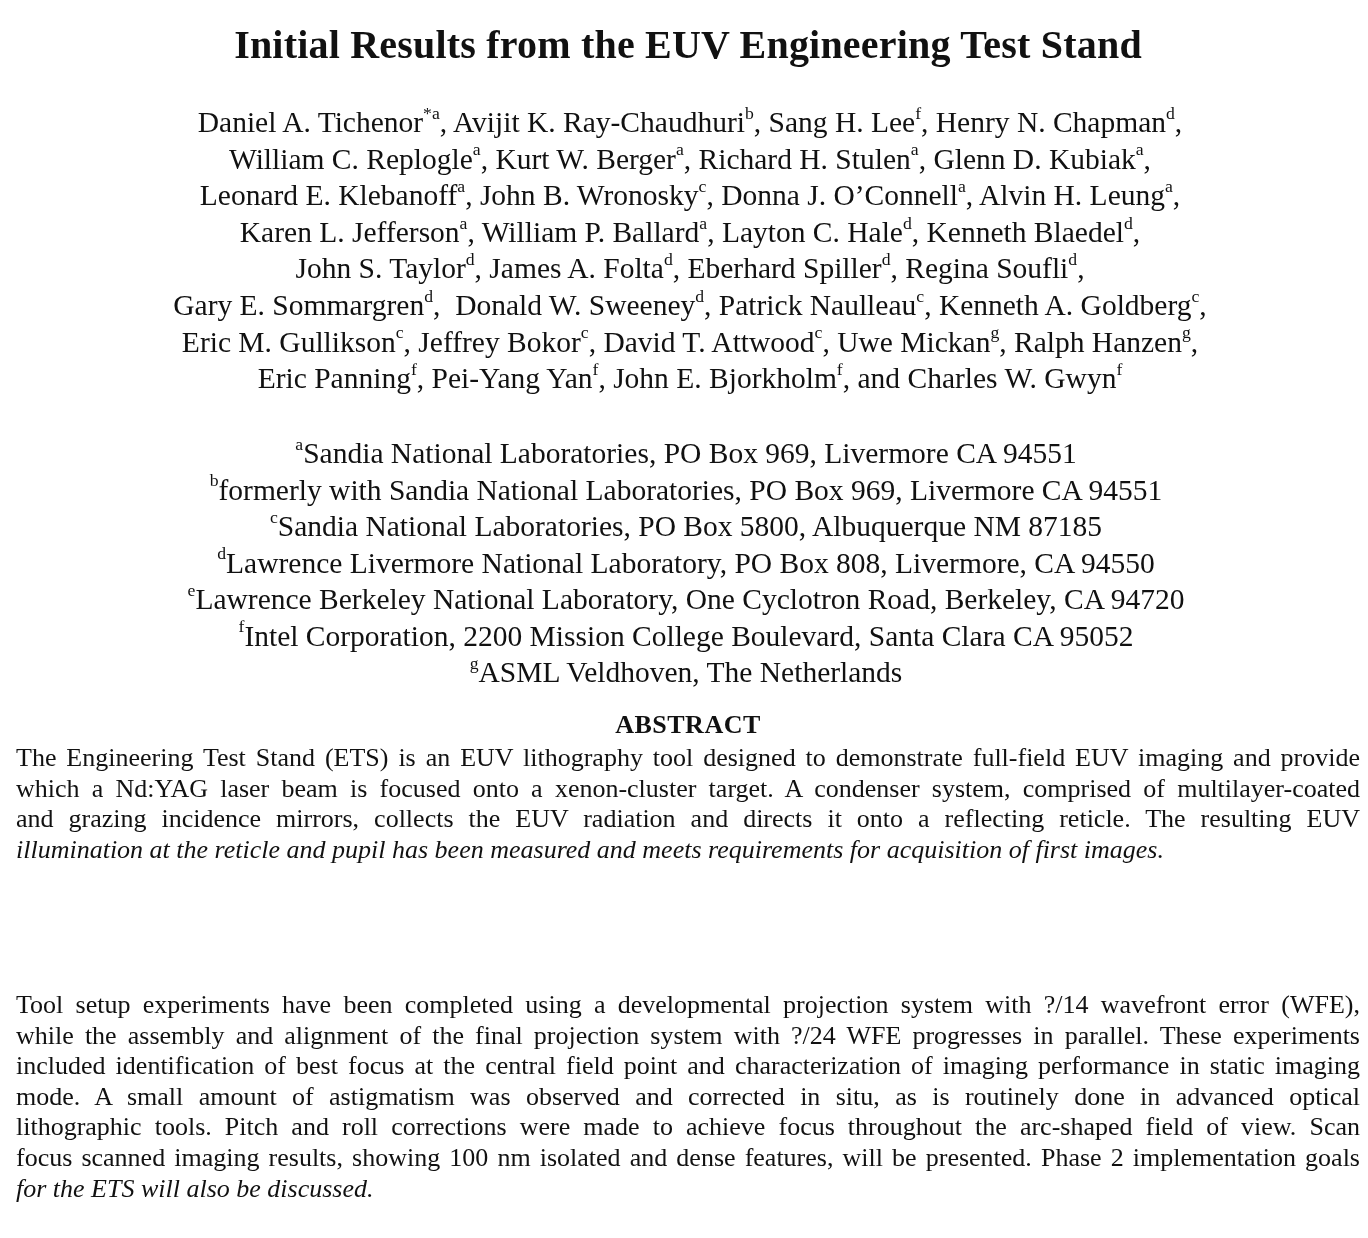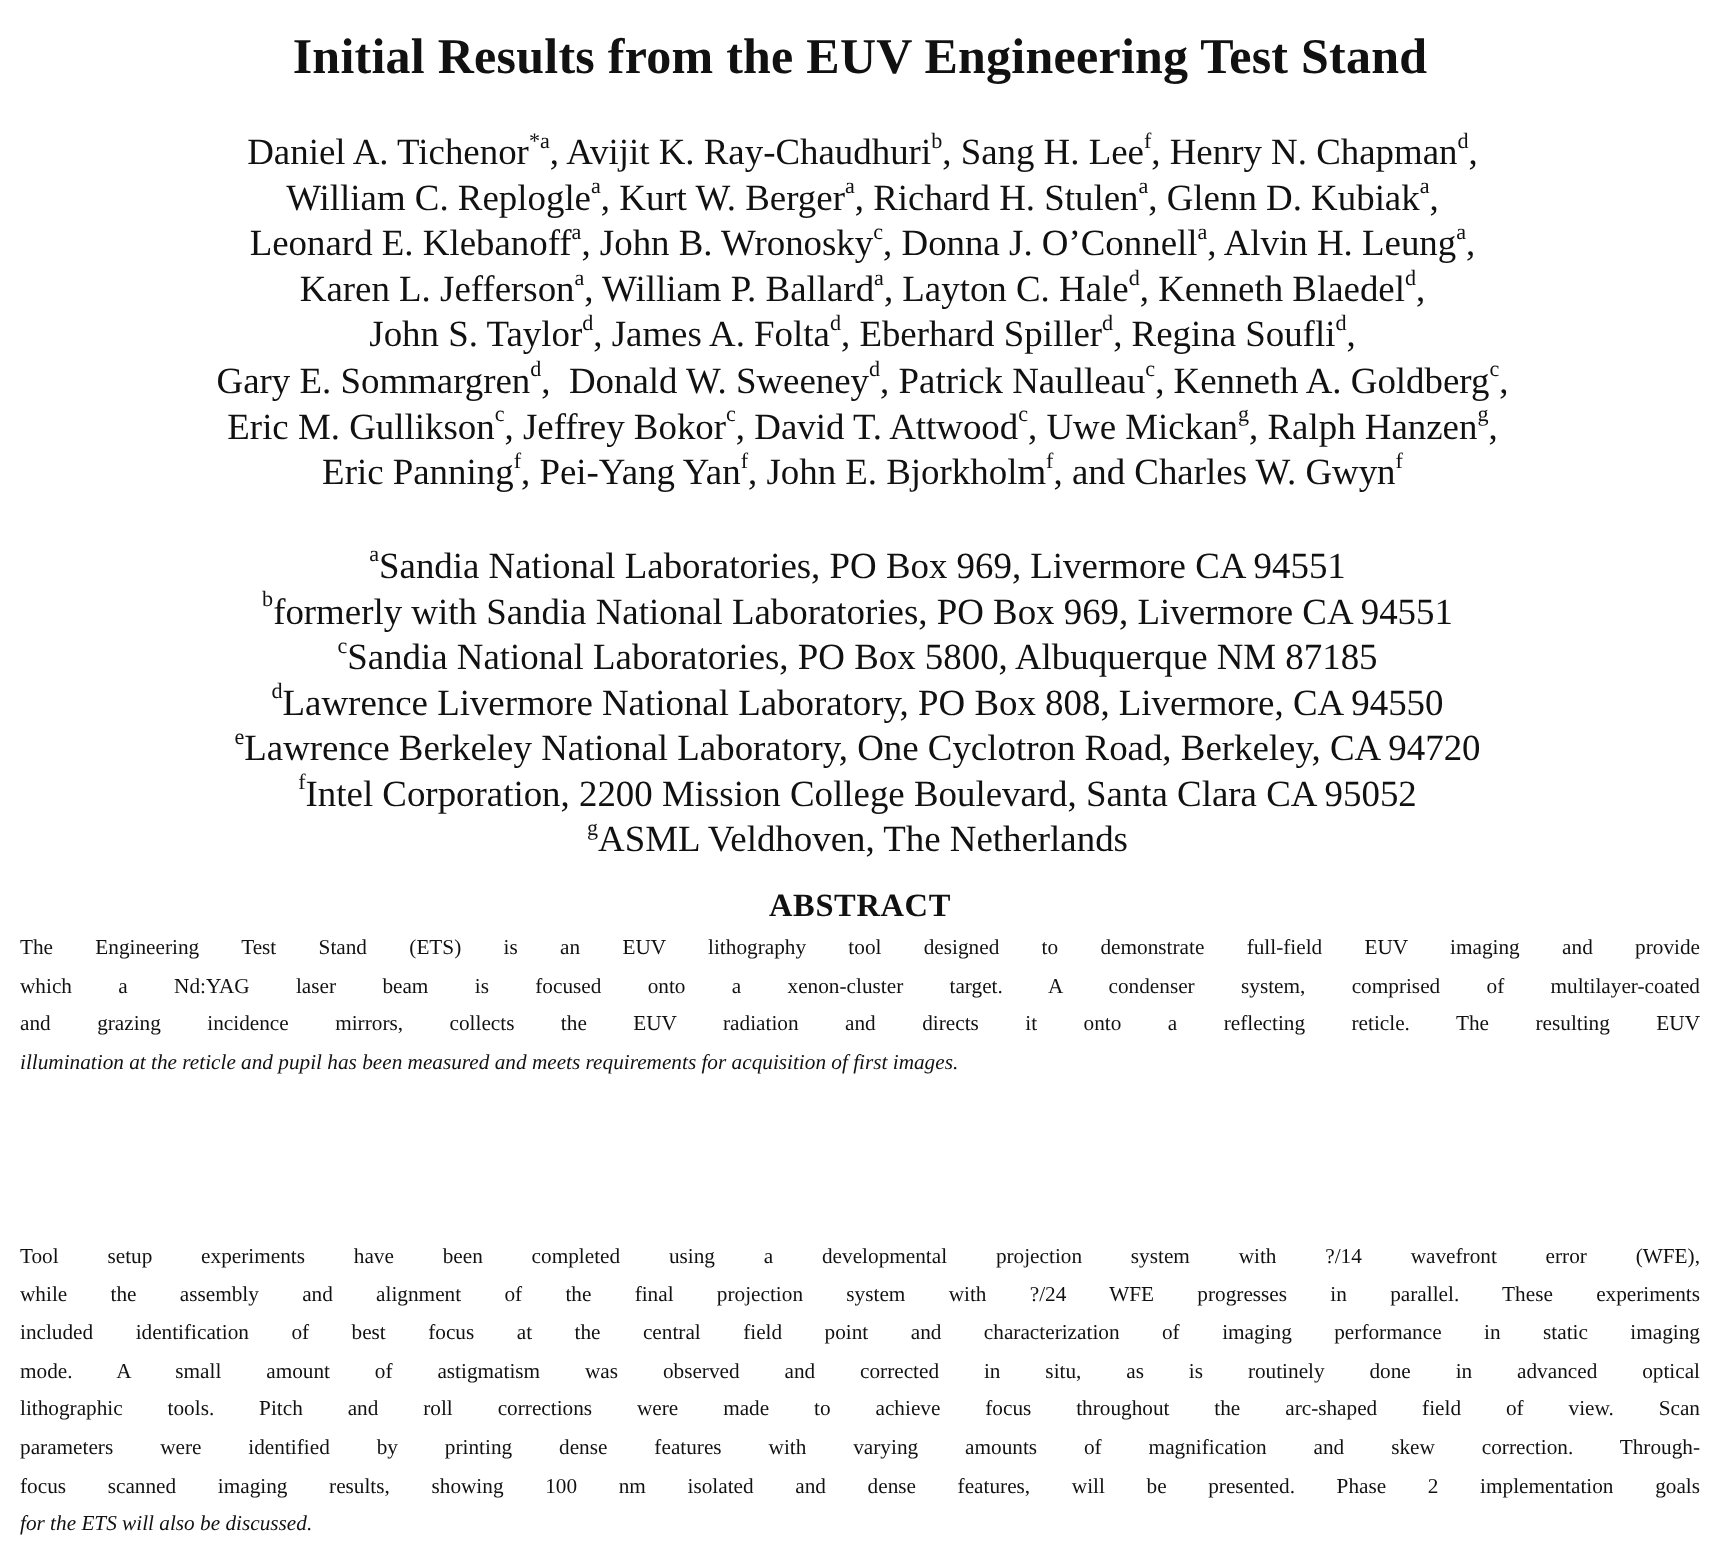--- a/index.html
+++ b/index.html
@@ -25,21 +25,21 @@
     text-align: center; font-size: 29.5px; line-height: 36.5px;
   }
   .affils .line { white-space: nowrap; }
   .abstract-heading {
     position: absolute; top: 709px; left: 0; width: 1376px;
     text-align: center; font-weight: bold; font-size: 26px; line-height: 32px;
     letter-spacing: 0.5px;
   }
   .abstract {
     position: absolute; left: 16px; width: 1344px;
-    font-size: 17px; line-height: 30.6px; text-align: justify;
+    font-size: 26px; line-height: 30.6px; text-align: justify;
   }
   .abstract .jl { display: block; text-align: justify; text-align-last: justify; white-space: nowrap; height: 30.6px; }
   .abstract .jl.last { text-align-last: left; font-style: italic; }
   .p1 { top: 743px; }
   .p2 { top: 990px; }
   .keywords {
     position: absolute; top: 1203px; left: 16px;
     font-size: 24.3px; line-height: 30px; white-space: nowrap; margin-top: 44px;
   }
 </style>
@@ -76,21 +76,20 @@
     <span class="jl">which a Nd:YAG laser beam is focused onto a xenon-cluster target.   A condenser system, comprised of  multilayer-coated</span>
     <span class="jl">and grazing incidence mirrors, collects the EUV radiation and directs it onto a reflecting reticle.  The resulting EUV</span>
     <span class="jl last">illumination at the reticle and pupil has been measured and meets requirements for acquisition of first images.</span>
   </div>
 <div class="abstract p2" id="p2">
     <span class="jl">Tool setup experiments have been completed using a developmental projection system with ?/14 wavefront error (WFE),</span>
     <span class="jl">while the assembly and alignment of the final projection system with ?/24 WFE progresses in parallel.  These experiments</span>
     <span class="jl">included identification of best focus at the central field point and characterization of imaging performance in static imaging</span>
     <span class="jl">mode.  A small amount of astigmatism was observed and corrected in situ, as is routinely done in advanced optical</span>
     <span class="jl">lithographic tools.  Pitch and roll corrections were made to achieve focus throughout the arc-shaped field of view.  Scan</span>
-    <span class="jl">parameters were identified by printing dense features with varying amounts of magnification and skew correction.  Through-</span>
     <span class="jl">focus scanned imaging results, showing 100 nm isolated and dense features, will be presented. Phase 2 implementation goals</span>
     <span class="jl last">for the ETS will also be discussed.</span>
   </div>
 
 <div class="keywords">
   <span>Keywords:</span>
   <span>EUVL, lithography, laser-produced plasma, laser plasma source</span>
 </div>
 
 </body></html>

